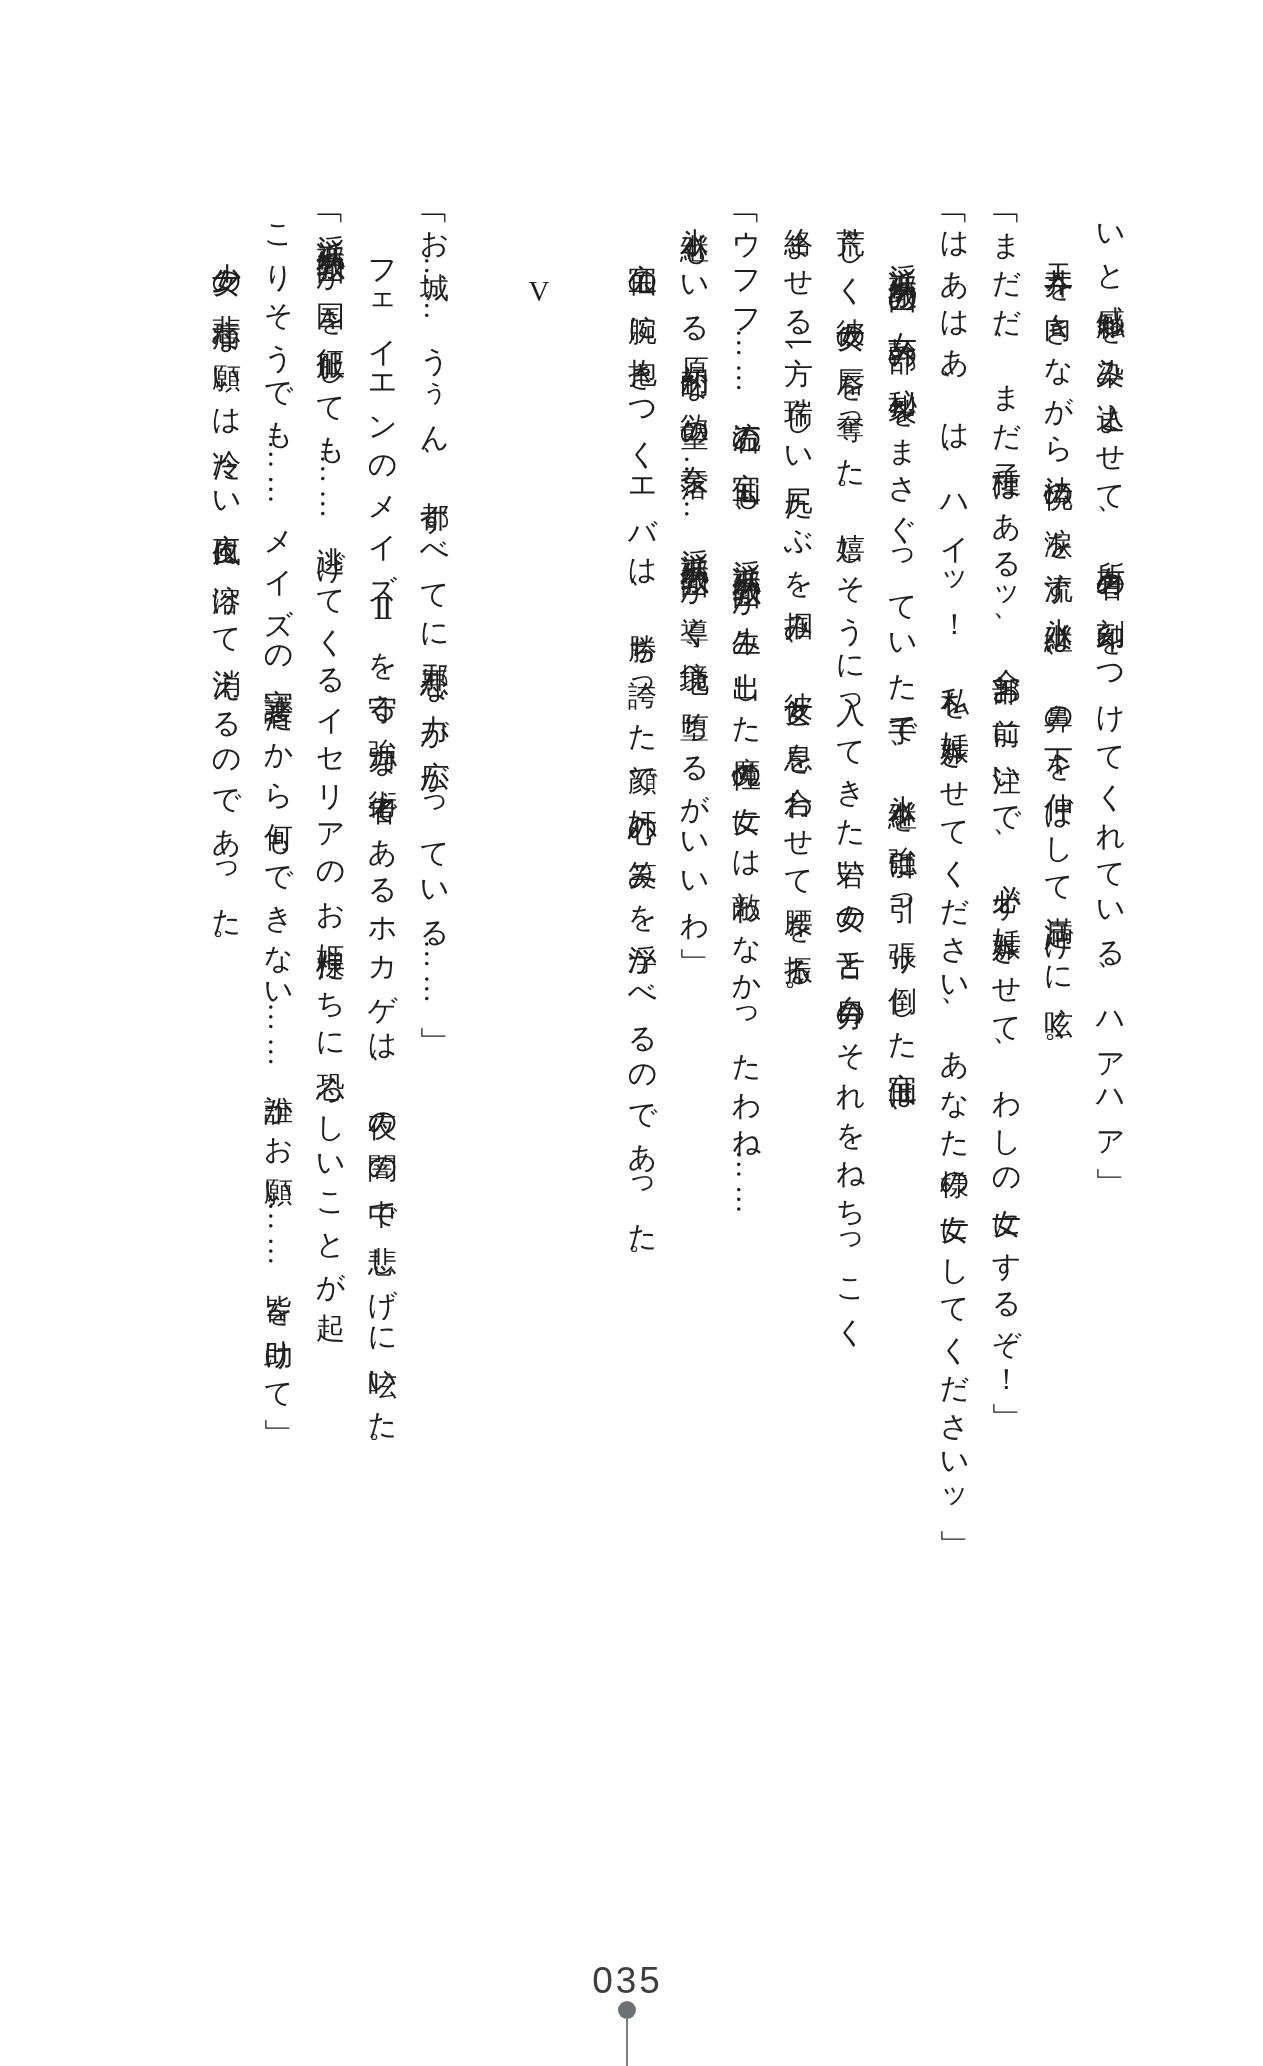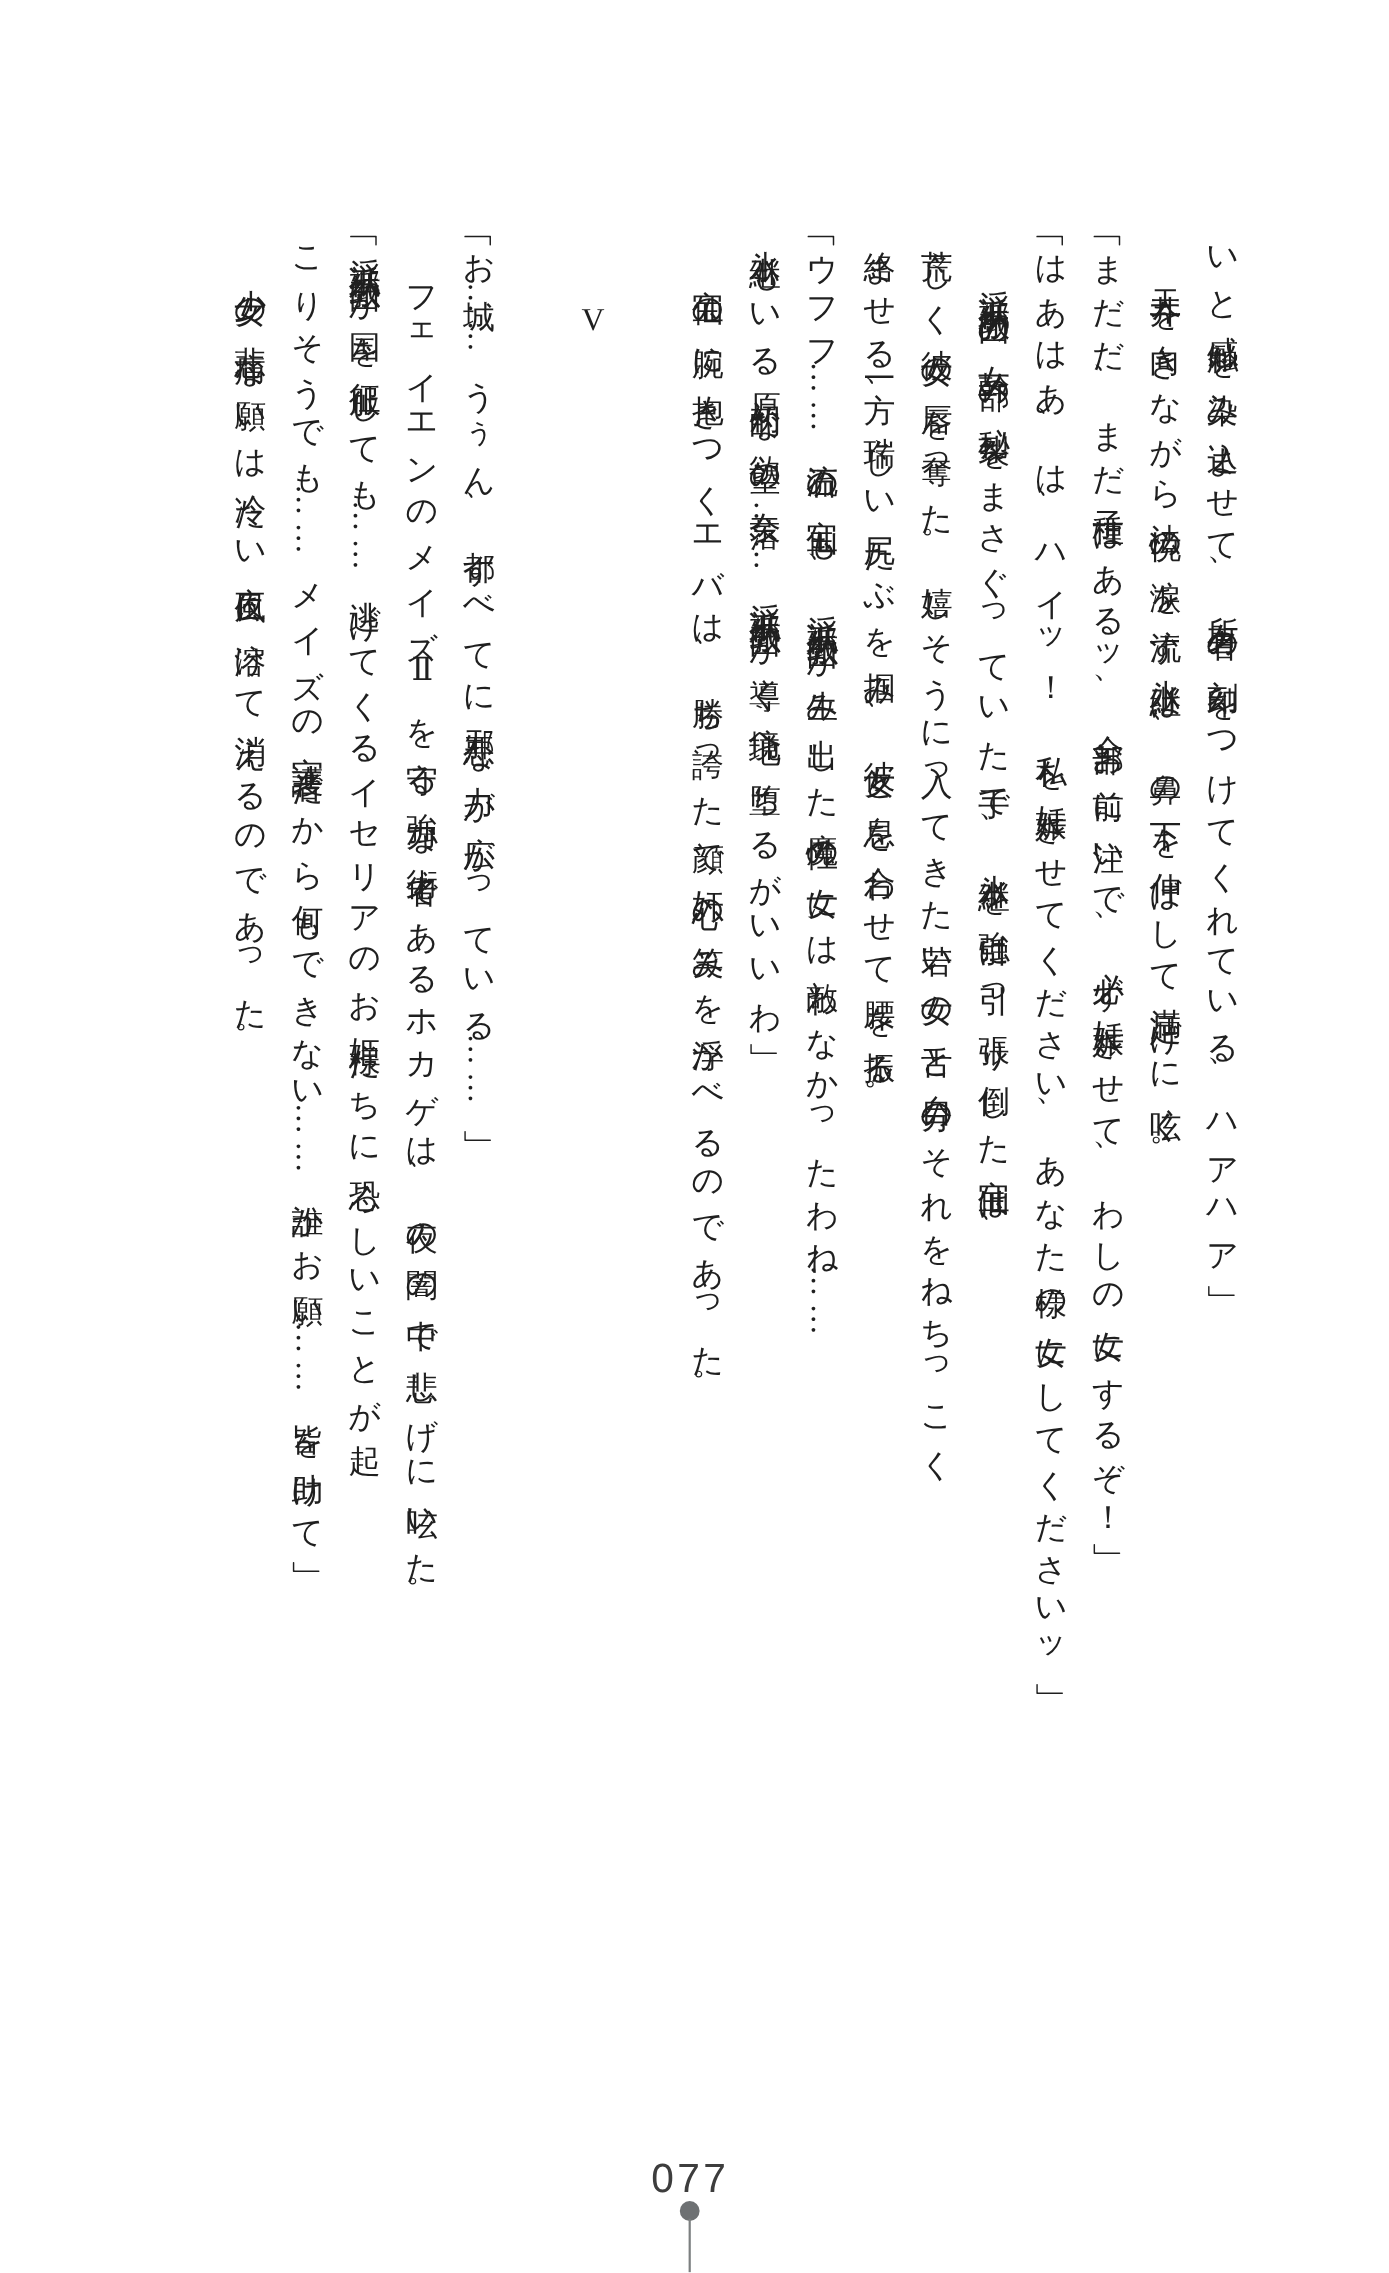--- a/index.html
+++ b/index.html
@@ -92,18 +92,18 @@
       <div class="line heading">V</div>
       <div class="line blank"></div>
       <div class="line">「お城……うぅん、都すべてに邪悪な力が広がっている……」</div>
       <div class="line">　フェイエンのメイズⅡを守る強力な術者であるホカゲは、夜の闇の中で悲しげに呟いた。</div>
       <div class="line">「淫祇邪教団が国を征服しても……逃げてくるイセリアのお姫様たちに恐ろしいことが起</div>
       <div class="line">こりそうでも……メイズの守護者だから何もできない……誰かお願い……皆を助けて」</div>
       <div class="line">　少女の悲痛な願いは冷たい夜風に溶けて消えるのであった。</div>
     </main>
 
   <footer>
-    <div class="pagenum">077</div>
+    <div class="pagenum">035</div>
     <div class="footer-dot"></div>
     <div class="footer-rule"></div>
   </footer>
 
 </div>
 
 </body></html>

